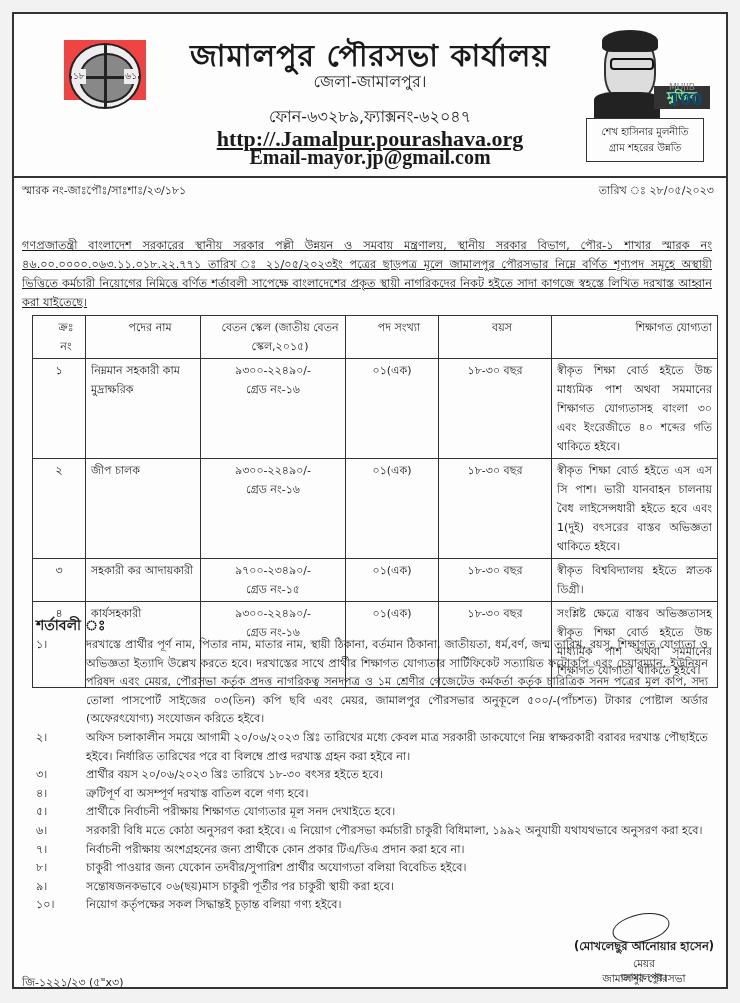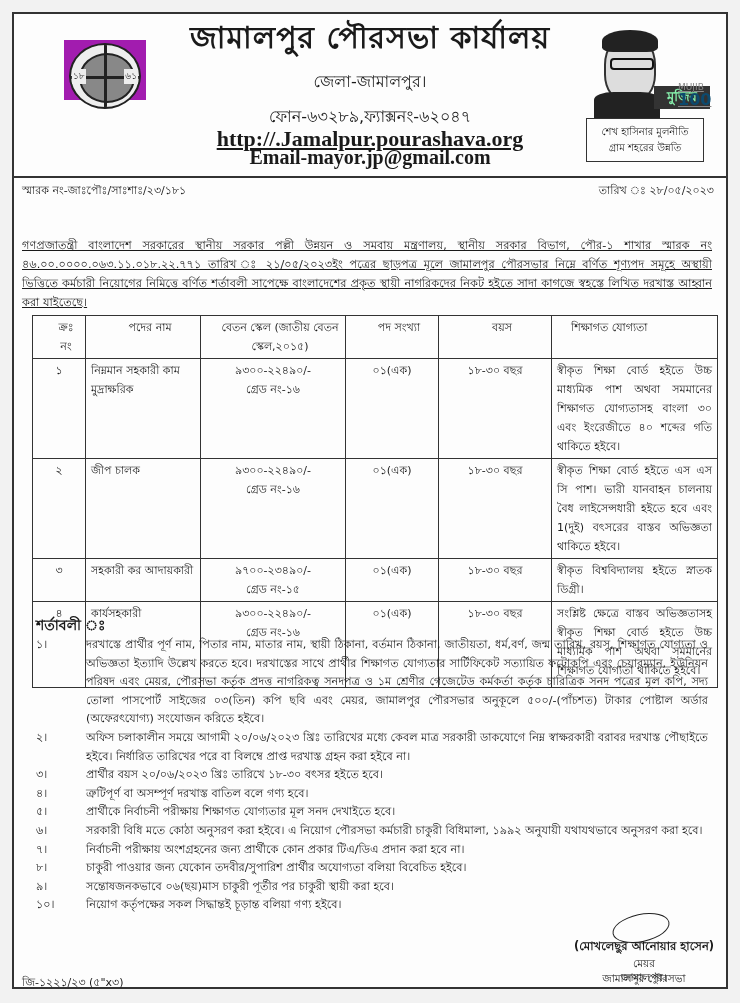--- a/index.html
+++ b/index.html
@@ -1,42 +1,42 @@
 <!DOCTYPE html>
 <html><head>
 <meta charset="utf-8">
 <style>
   html,body{margin:0;padding:0;background:#f2f2f2;}
   body{width:740px;height:1003px;position:relative;overflow:hidden;
        font-family:"DejaVu Sans","Liberation Sans",sans-serif;color:#1a1a1a;}
   .page{position:absolute;left:12px;top:12px;width:716px;height:977px;
         border:2px solid #333;background:#fdfdfd;box-sizing:border-box;}
   .header{position:absolute;left:0;top:0;width:712px;height:162px;border-bottom:2px solid #333;}
-  .logo{position:absolute;left:50px;top:26px;width:82px;height:60px;background:#a21caf;}
+  .logo{position:absolute;left:50px;top:26px;width:82px;height:60px;background:#ef4444;}
   .logo .disc{position:absolute;left:5px;top:3px;width:72px;height:66px;border-radius:50%;
               background:#eee;border:2px solid #222;box-sizing:border-box;overflow:hidden;}
   .logo .ring{position:absolute;left:8px;top:8px;width:52px;height:46px;border-radius:50%;
               border:2px solid #222;background:#888;}
   .logo .vbar{position:absolute;left:33px;top:0;width:3px;height:66px;background:#222;}
   .logo .hbar{position:absolute;left:0;top:31px;width:72px;height:3px;background:#222;}
   .logo .num{position:absolute;top:24px;font-size:9px;color:#222;background:#eee;padding:0 1px;}
   .title{position:absolute;left:0;width:712px;text-align:center;}
-  .t1{top:0;font-size:30px;font-weight:bold;letter-spacing:1px;}
+  .t1{top:18px;font-size:30px;font-weight:bold;letter-spacing:1px;}
   .t2{top:55px;font-size:16px;}
   .t3{top:90px;font-size:16px;}
   .t4{top:112px;font-family:"Liberation Serif",serif;font-size:22px;font-weight:bold;text-decoration:underline;}
   .t5{top:138px;font-family:"Liberation Serif",serif;font-size:20px;font-weight:bold;margin-top:-6px;}
   .portrait{position:absolute;left:572px;top:14px;width:116px;height:90px;}
   .portrait .face{position:absolute;left:18px;top:6px;width:48px;height:64px;border-radius:45% 45% 40% 40%;
                   background:#ddd;border:2px solid #333;}
   .portrait .hair{position:absolute;left:16px;top:2px;width:56px;height:22px;border-radius:50% 50% 20% 20%;background:#222;}
   .portrait .glasses{position:absolute;left:24px;top:30px;width:40px;height:8px;border:2px solid #111;border-radius:4px;}
   .portrait .coat{position:absolute;left:8px;top:64px;width:66px;height:26px;background:#222;border-radius:30% 30% 0 0;}
   .portrait .mujib{position:absolute;left:68px;top:58px;font-size:13px;font-weight:bold;color:#86efac;background:#333;padding:1px 13px;}
-  .portrait .m100{position:absolute;left:92px;top:54px;font-size:9px;color:#888;line-height:10px;text-decoration:underline;}
+  .portrait .m100{position:absolute;left:83px;top:54px;font-size:9px;color:#888;line-height:10px;}
   .portrait .m100 b{font-size:16px;color:#0c4a6e;display:block;line-height:16px;}
   .slogan{position:absolute;left:572px;top:104px;width:118px;height:44px;border:1.5px solid #333;box-sizing:border-box;
           font-size:10px;text-align:center;line-height:16px;padding-top:5px;}
   .memo{position:absolute;left:8px;top:168px;font-size:11px;}
   .date{position:absolute;right:12px;top:168px;font-size:11px;}
   .heading{position:absolute;left:0;top:190px;width:712px;text-align:center;font-size:21px;font-weight:bold;}
   .heading span{border-bottom:2px solid #222;}
   .intro{position:absolute;left:8px;top:222px;width:690px;font-size:11.3px;line-height:19px;text-align:justify;text-decoration:underline;}
   table.posts{position:absolute;left:18px;top:301px;width:686px;border-collapse:collapse;font-size:11px;}
   table.posts th,table.posts td{border:1.3px solid #333;vertical-align:top;padding:2px 5px;line-height:19px;font-weight:normal;}
@@ -104,21 +104,21 @@
   <div class="intro">গণপ্রজাতন্ত্রী বাংলাদেশ সরকারের স্থানীয় সরকার পল্লী উন্নয়ন ও সমবায় মন্ত্রণালয়, স্থানীয় সরকার বিভাগ, পৌর-১ শাখার স্মারক নং ৪৬.০০.০০০০.০৬৩.১১.০১৮.২২.৭৭১ তারিখ ঃ ২১/০৫/২০২৩ইং পত্রের ছাড়পত্র মূলে জামালপুর পৌরসভার নিম্নে বর্ণিত শূণ্যপদ সমূহে অস্থায়ী ভিত্তিতে কর্মচারী নিয়োগের নিমিত্তে বর্ণিত শর্তাবলী সাপেক্ষে বাংলাদেশের প্রকৃত স্থায়ী নাগরিকদের নিকট হইতে সাদা কাগজে স্বহস্তে লিখিত দরখাস্ত আহ্বান করা যাইতেছে।</div>
 
   <table class="posts">
     <thead>
       <tr>
         <th class="c1">ক্রঃ নং</th>
         <th class="c2">পদের নাম</th>
         <th class="c3">বেতন স্কেল (জাতীয় বেতন স্কেল,২০১৫)</th>
         <th class="c4">পদ সংখ্যা</th>
         <th class="c5">বয়স</th>
-        <th class="c6" style="text-align:left">শিক্ষাগত যোগ্যতা</th>
+        <th class="c6" style="text-align:right">শিক্ষাগত যোগ্যতা</th>
       </tr>
     </thead>
     <tbody>
       <tr class="r1">
         <td class="c1">১</td>
         <td class="c2">নিম্নমান সহকারী কাম মুদ্রাক্ষরিক</td>
         <td class="c3">
             <div>৯৩০০-২২৪৯০/-</div>
             <div>গ্রেড নং-১৬</div>
           </td>

